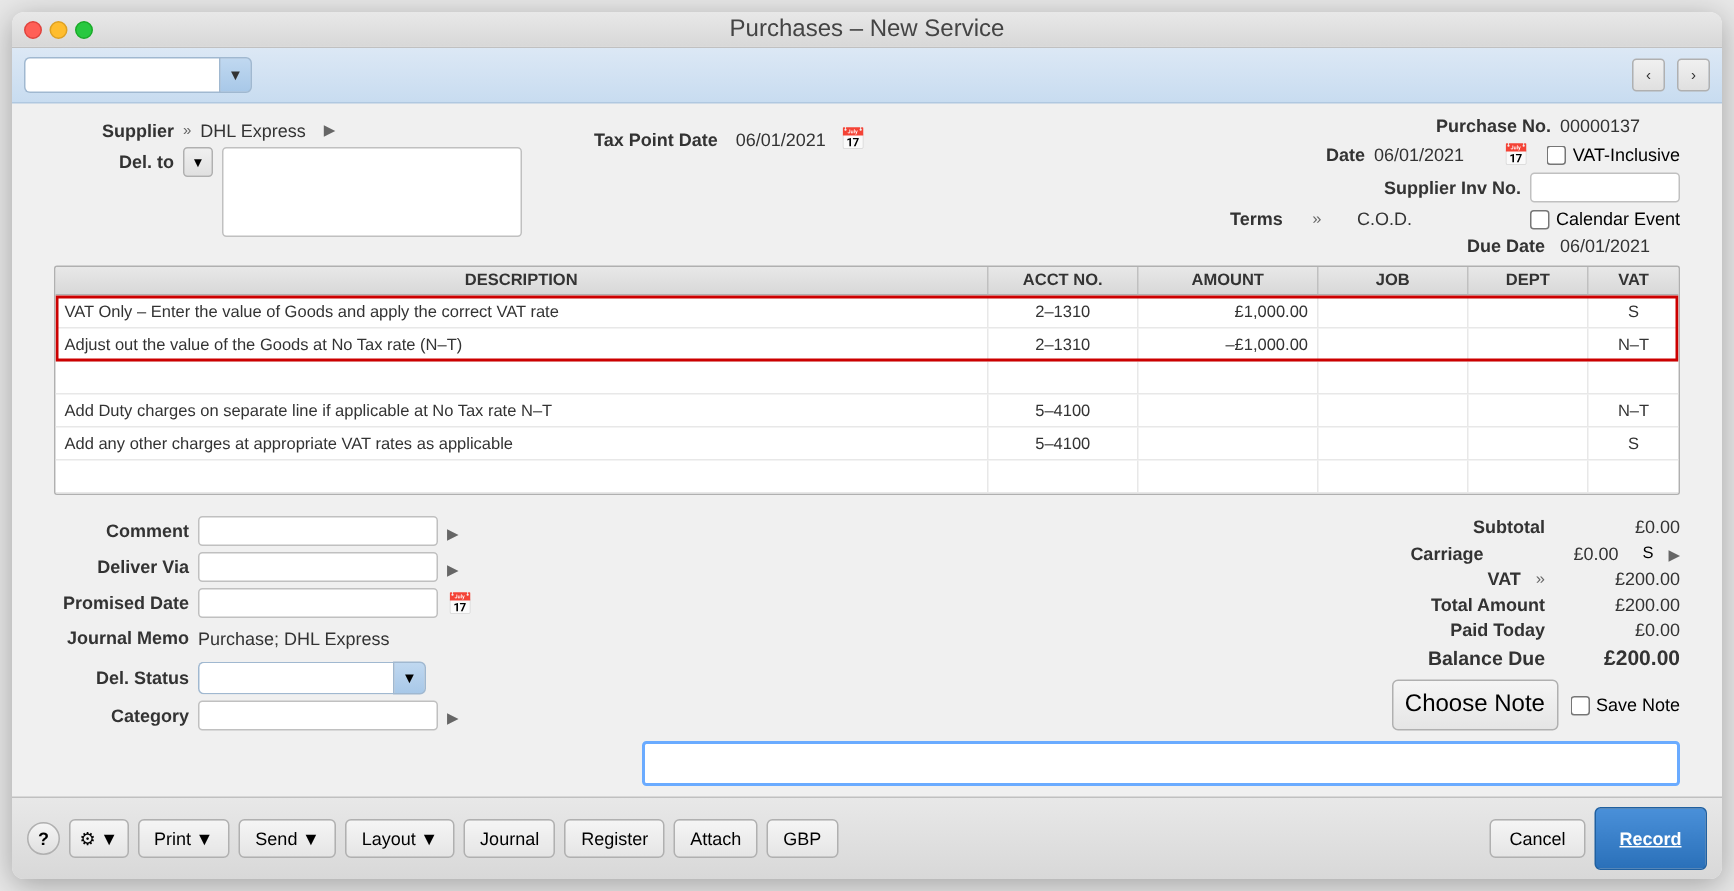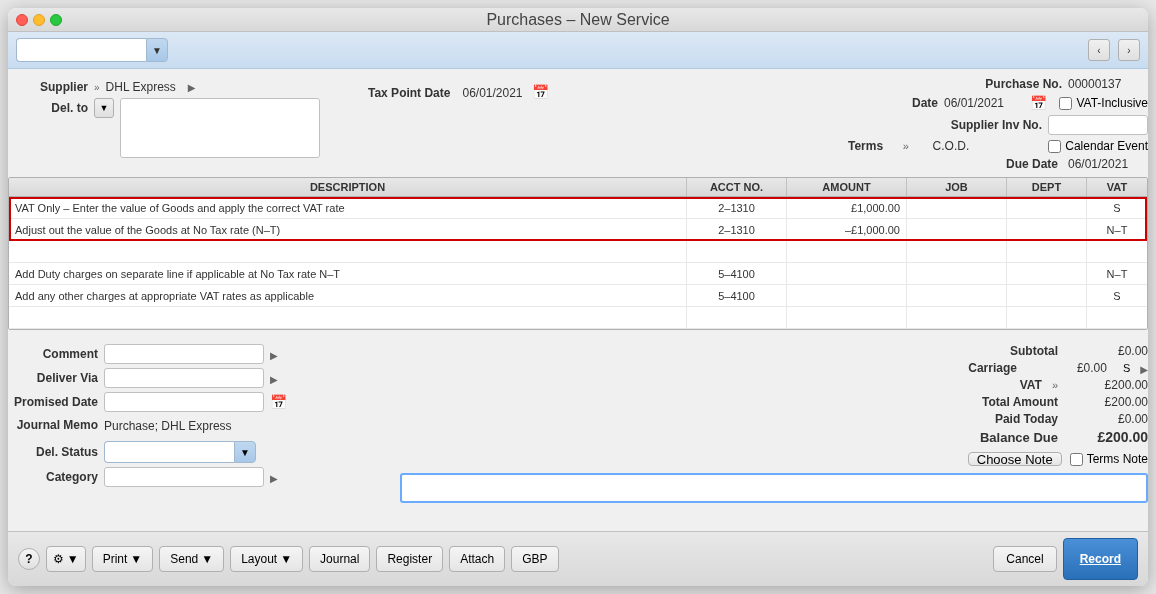--- a/index.html
+++ b/index.html
@@ -100,21 +100,21 @@
       height: 22px;
       display: flex;
       align-items: center;
       justify-content: center;
       cursor: pointer;
       border-radius: 3px;
       font-size: 10px;
       color: #333;
     }
     .content {
-      padding: 8px 0;
+      padding: 8px 28px;
       flex: 1;
       overflow: hidden;
     }
     .form-label {
       font-weight: 600;
       font-size: 12px;
       color: #333;
       min-width: 80px;
       text-align: right;
       padding-top: 3px;
@@ -311,24 +311,24 @@
       border: 2px solid #6aabff;
       background: white;
       height: 30px;
       border-radius: 3px;
       flex: 1;
     }
     .choose-note-btn {
       background: linear-gradient(180deg, #f5f5f5 0%, #e5e5e5 100%);
       border: 1px solid #b0b0b0;
       padding: 3px 8px;
-      font-size: 13px;
+      font-size: 16px;
       border-radius: 4px;
       cursor: pointer;
-      height: 14px;
+      height: 34px;
       display: flex;
       align-items: center;
     }
     .note-row {
       display: flex;
       align-items: center;
       gap: 8px;
     }
     .bottom-toolbar {
       background: linear-gradient(180deg, #e8e8e8 0%, #d8d8d8 100%);
@@ -695,21 +695,21 @@
           <span class="summary-value">£0.00</span>
         </div>
         <div class="summary-row">
           <span class="summary-label" style="font-weight:700; font-size:13px;">Balance Due</span>
           <span class="summary-value large">£200.00</span>
         </div>
         <div class="note-row" style="margin-top:4px; justify-content:flex-end; gap:8px;">
           <button class="choose-note-btn">Choose Note</button>
           <div class="checkbox-row">
             <input type="checkbox" style="">
-            <span>Terms Note</span>
+            <span>Save Note</span>
           </div>
         </div>
         <div style="margin-top:4px;">
           <div class="note-area"></div>
         </div>
       </div>
     </div>
   </div>
 
   <div class="bottom-toolbar">

